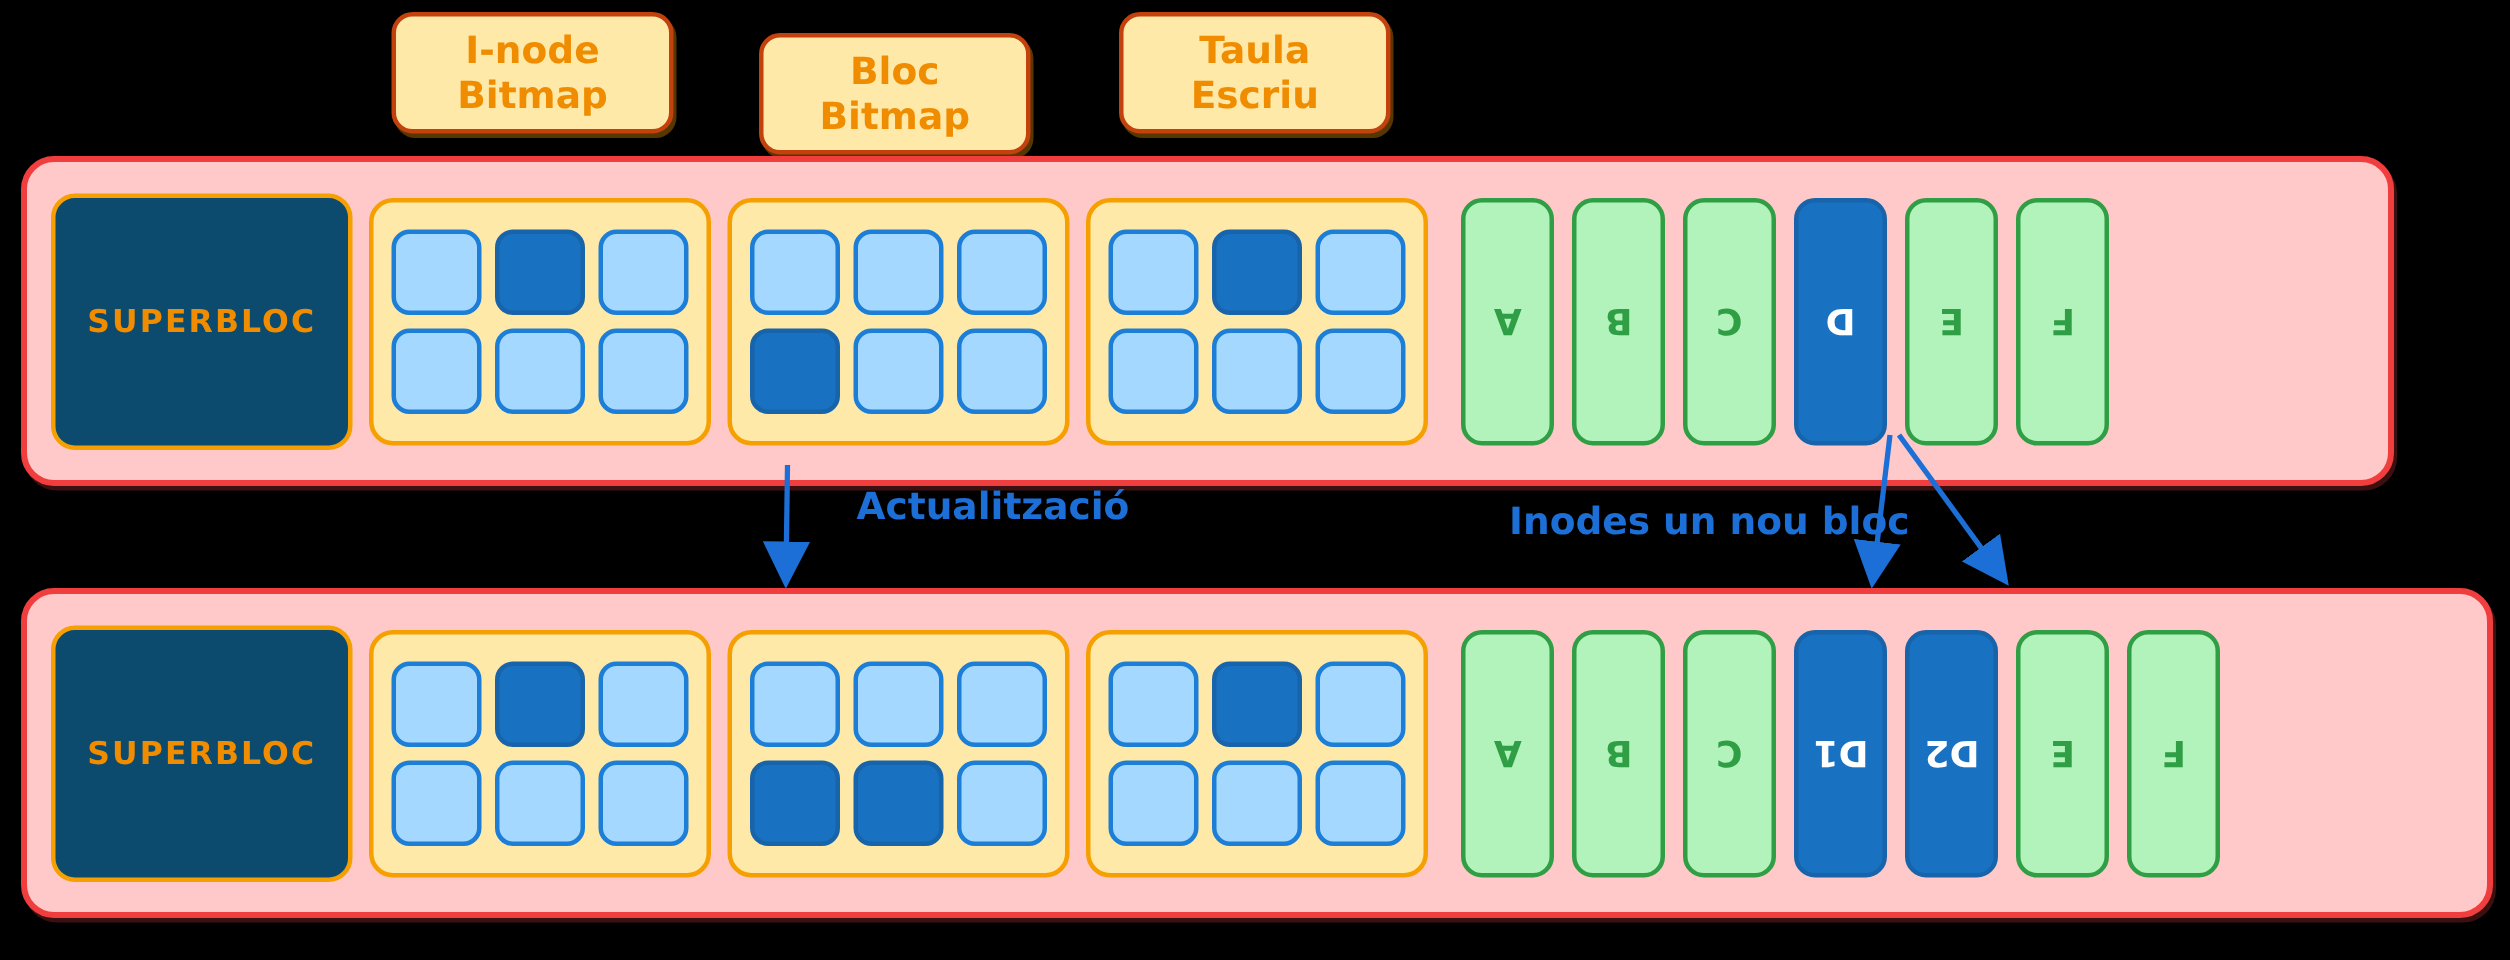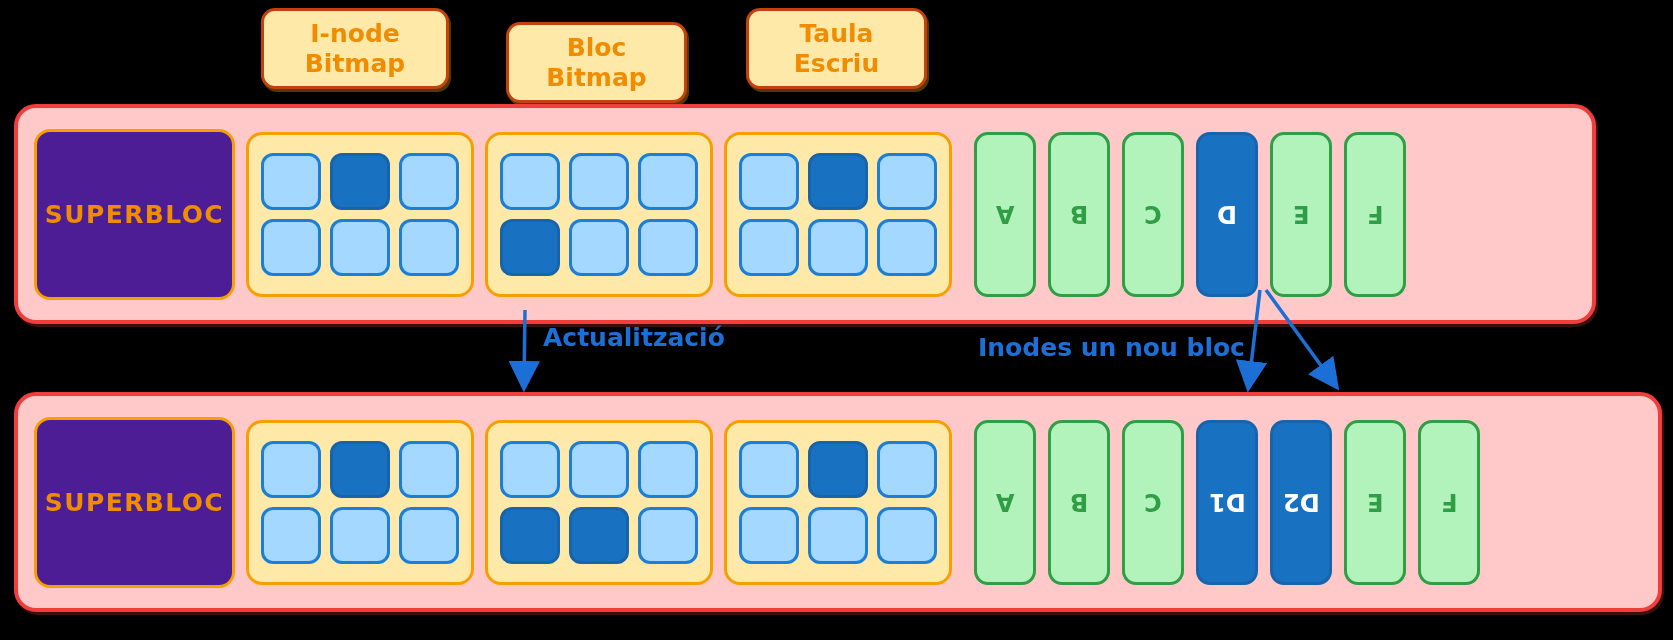--- a/index.html
+++ b/index.html
@@ -37,26 +37,26 @@
     display:flex;align-items:center;
     gap:11px;
     padding:0 16px;
     box-sizing:border-box;
   }
 
   
   .superbloc{
     flex:0 0 195px;
     height:165px;
-    background:#4c1d95;
+    background:#0c4a6e;
     border:3px solid #f59f00;
     border-radius:16px;
     display:flex;align-items:center;justify-content:center;
     color:#f08c00;
-    font-size:25px;
+    font-size:21px;
     font-weight:700;
     letter-spacing:1.4px;
   }
 
   
   .grid-group{
     height:165px;
     background:#ffe9a8;
     border:3px solid #f59f00;
     border-radius:16px;
@@ -93,20 +93,21 @@
   }
 
   
   .annot{
     position:absolute;
     color:#1c6fd6;
     font-size:25px;
     font-weight:600;
     white-space:nowrap;
     font-family:"DejaVu Sans",sans-serif;
+    margin-left:28px;
   }
   svg.arrows{position:absolute;left:0;top:0;width:1673px;height:640px;pointer-events:none;}
 </style>
 </head>
 <body>
 
 <div class="callout" style="left:261px;top:8px;width:182px;height:75px;">
   <div>I-node</div>
   <div>Bitmap</div>
 </div>

